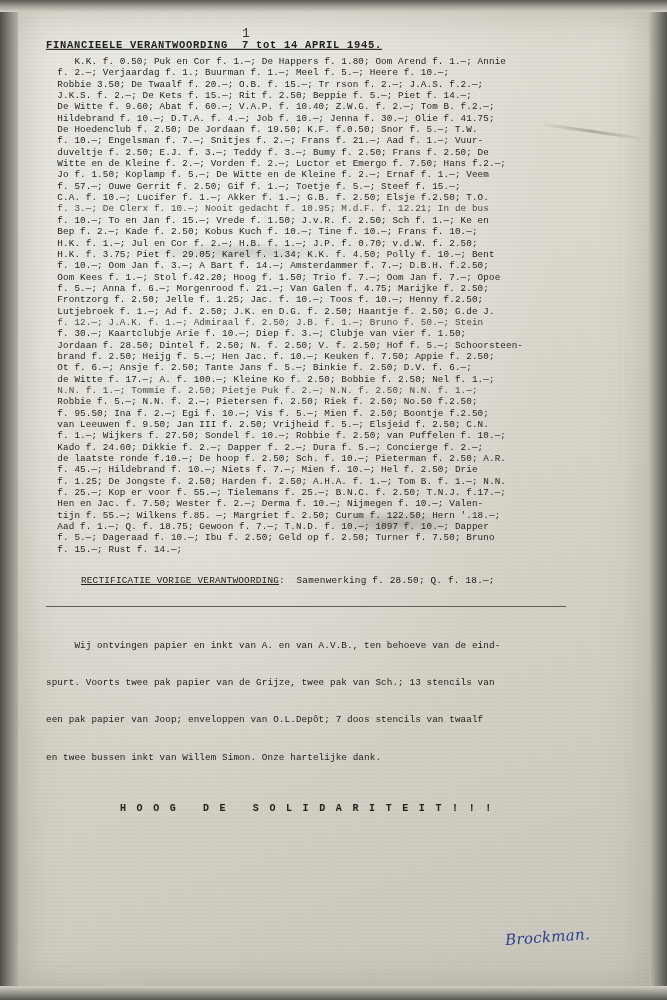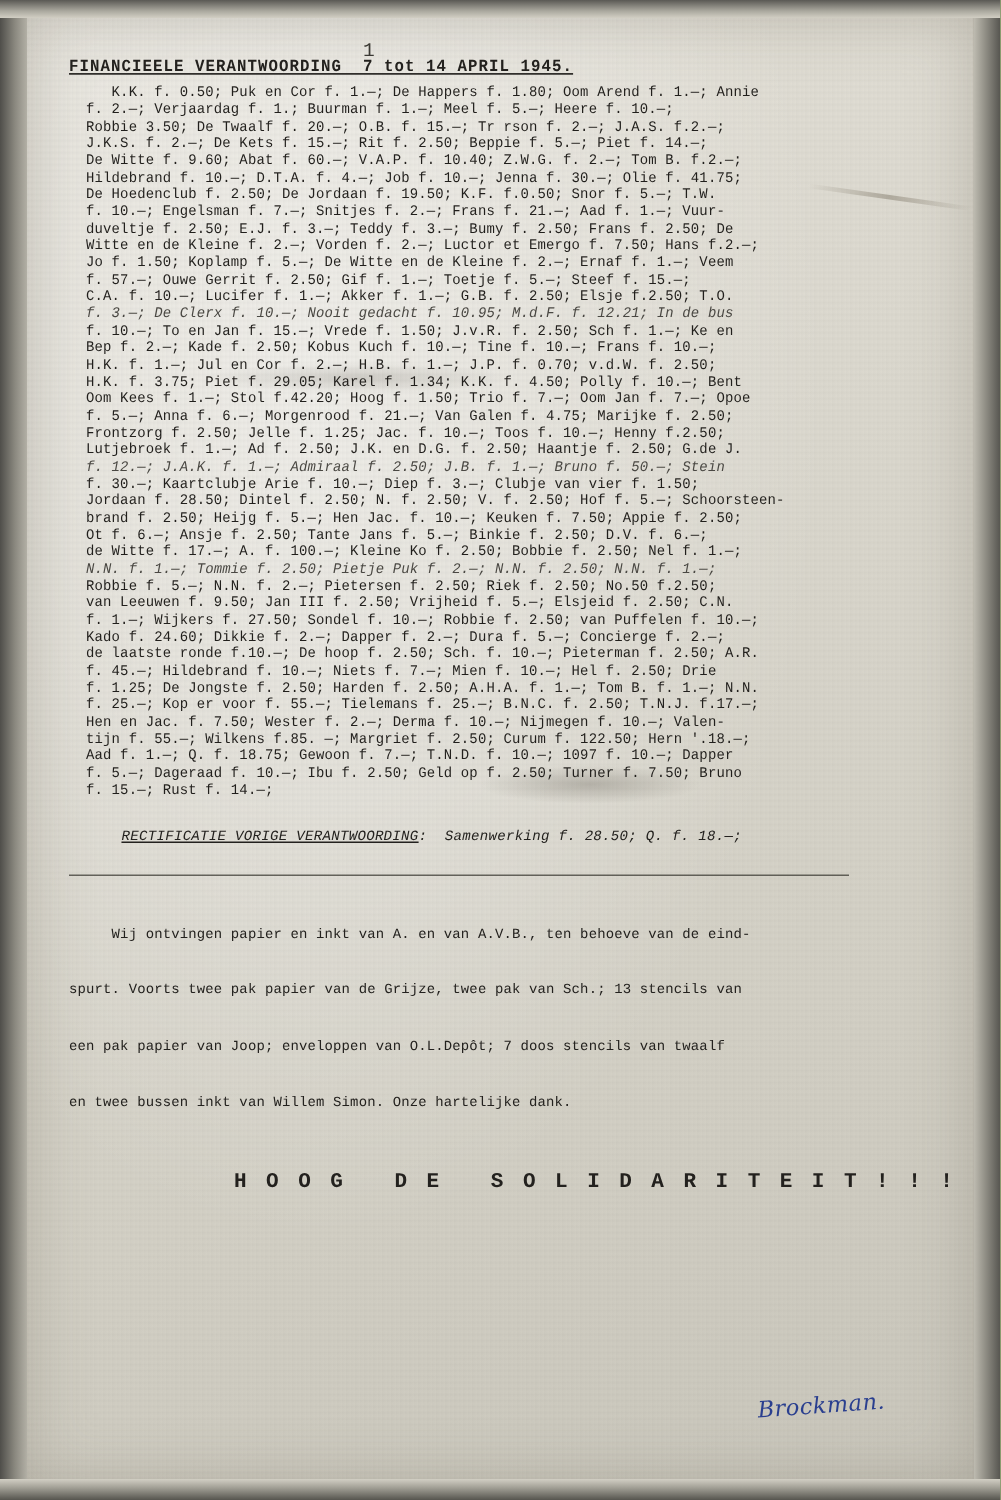--- a/index.html
+++ b/index.html
@@ -97,28 +97,27 @@
   }
   .line {
     font-size: 9.3px;
     line-height: 11.35px;
     white-space: pre;
     letter-spacing: 0.1px;
     color: #211f1c;
     transform: scaleY(1.05);
     transform-origin: left center;
   }
-  .line.faint { color: #4a4843; font-style: italic; }
+  .line.faint { color: #4a4843; }
 
   .rect-row {
     margin-top: 9px;
     font-size: 9.4px;
     white-space: pre;
     letter-spacing: 0.2px;
-    font-style: italic;
   }
   .rect-row .u {
     text-decoration: underline;
   }
 
   .rule {
     margin: 9px 0 8px 0;
     width: 520px;
     height: 1px;
     background: #3a3832;
@@ -127,22 +126,22 @@
 
   .para {
     font-size: 9.3px;
     line-height: 12.4px;
     white-space: pre;
     letter-spacing: 0.1px;
   }
 
   .slogan {
     margin-top: 14px;
-    margin-left: 110px;
-    font-size: 14px;
+    margin-left: 74px;
+    font-size: 10px;
     letter-spacing: 2.3px;
     font-weight: bold;
     white-space: pre;
   }
 
   .signature {
     position: absolute;
     left: 505px;
     top: 928px;
     font-family: "DejaVu Serif", serif;
@@ -210,32 +209,34 @@
       <div class="line">  duveltje f. 2.50; E.J. f. 3.—; Teddy f. 3.—; Bumy f. 2.50; Frans f. 2.50; De</div>
       <div class="line">  Witte en de Kleine f. 2.—; Vorden f. 2.—; Luctor et Emergo f. 7.50; Hans f.2.—;</div>
       <div class="line">  Jo f. 1.50; Koplamp f. 5.—; De Witte en de Kleine f. 2.—; Ernaf f. 1.—; Veem</div>
       <div class="line">  f. 57.—; Ouwe Gerrit f. 2.50; Gif f. 1.—; Toetje f. 5.—; Steef f. 15.—;</div>
       <div class="line">  C.A. f. 10.—; Lucifer f. 1.—; Akker f. 1.—; G.B. f. 2.50; Elsje f.2.50; T.O.</div>
       <div class="line faint">  f. 3.—; De Clerx f. 10.—; Nooit gedacht f. 10.95; M.d.F. f. 12.21; In de bus</div>
       <div class="line">  f. 10.—; To en Jan f. 15.—; Vrede f. 1.50; J.v.R. f. 2.50; Sch f. 1.—; Ke en</div>
       <div class="line">  Bep f. 2.—; Kade f. 2.50; Kobus Kuch f. 10.—; Tine f. 10.—; Frans f. 10.—;</div>
       <div class="line">  H.K. f. 1.—; Jul en Cor f. 2.—; H.B. f. 1.—; J.P. f. 0.70; v.d.W. f. 2.50;</div>
       <div class="line">  H.K. f. 3.75; Piet f. 29.05; Karel f. 1.34; K.K. f. 4.50; Polly f. 10.—; Bent</div>
+      <div class="line">  f. 10.—; Oom Jan f. 3.—; A Bart f. 14.—; Amsterdammer f. 7.—; D.B.H. f.2.50;</div>
       <div class="line">  Oom Kees f. 1.—; Stol f.42.20; Hoog f. 1.50; Trio f. 7.—; Oom Jan f. 7.—; Opoe</div>
       <div class="line">  f. 5.—; Anna f. 6.—; Morgenrood f. 21.—; Van Galen f. 4.75; Marijke f. 2.50;</div>
       <div class="line">  Frontzorg f. 2.50; Jelle f. 1.25; Jac. f. 10.—; Toos f. 10.—; Henny f.2.50;</div>
       <div class="line">  Lutjebroek f. 1.—; Ad f. 2.50; J.K. en D.G. f. 2.50; Haantje f. 2.50; G.de J.</div>
       <div class="line faint">  f. 12.—; J.A.K. f. 1.—; Admiraal f. 2.50; J.B. f. 1.—; Bruno f. 50.—; Stein</div>
       <div class="line">  f. 30.—; Kaartclubje Arie f. 10.—; Diep f. 3.—; Clubje van vier f. 1.50;</div>
       <div class="line">  Jordaan f. 28.50; Dintel f. 2.50; N. f. 2.50; V. f. 2.50; Hof f. 5.—; Schoorsteen-</div>
       <div class="line">  brand f. 2.50; Heijg f. 5.—; Hen Jac. f. 10.—; Keuken f. 7.50; Appie f. 2.50;</div>
       <div class="line">  Ot f. 6.—; Ansje f. 2.50; Tante Jans f. 5.—; Binkie f. 2.50; D.V. f. 6.—;</div>
       <div class="line">  de Witte f. 17.—; A. f. 100.—; Kleine Ko f. 2.50; Bobbie f. 2.50; Nel f. 1.—;</div>
       <div class="line faint">  N.N. f. 1.—; Tommie f. 2.50; Pietje Puk f. 2.—; N.N. f. 2.50; N.N. f. 1.—;</div>
       <div class="line">  Robbie f. 5.—; N.N. f. 2.—; Pietersen f. 2.50; Riek f. 2.50; No.50 f.2.50;</div>
+      <div class="line">  f. 95.50; Ina f. 2.—; Egi f. 10.—; Vis f. 5.—; Mien f. 2.50; Boontje f.2.50;</div>
       <div class="line">  van Leeuwen f. 9.50; Jan III f. 2.50; Vrijheid f. 5.—; Elsjeid f. 2.50; C.N.</div>
       <div class="line">  f. 1.—; Wijkers f. 27.50; Sondel f. 10.—; Robbie f. 2.50; van Puffelen f. 10.—;</div>
       <div class="line">  Kado f. 24.60; Dikkie f. 2.—; Dapper f. 2.—; Dura f. 5.—; Concierge f. 2.—;</div>
       <div class="line">  de laatste ronde f.10.—; De hoop f. 2.50; Sch. f. 10.—; Pieterman f. 2.50; A.R.</div>
       <div class="line">  f. 45.—; Hildebrand f. 10.—; Niets f. 7.—; Mien f. 10.—; Hel f. 2.50; Drie</div>
       <div class="line">  f. 1.25; De Jongste f. 2.50; Harden f. 2.50; A.H.A. f. 1.—; Tom B. f. 1.—; N.N.</div>
       <div class="line">  f. 25.—; Kop er voor f. 55.—; Tielemans f. 25.—; B.N.C. f. 2.50; T.N.J. f.17.—;</div>
       <div class="line">  Hen en Jac. f. 7.50; Wester f. 2.—; Derma f. 10.—; Nijmegen f. 10.—; Valen-</div>
       <div class="line">  tijn f. 55.—; Wilkens f.85. —; Margriet f. 2.50; Curum f. 122.50; Hern '.18.—;</div>
       <div class="line">  Aad f. 1.—; Q. f. 18.75; Gewoon f. 7.—; T.N.D. f. 10.—; 1097 f. 10.—; Dapper</div>

